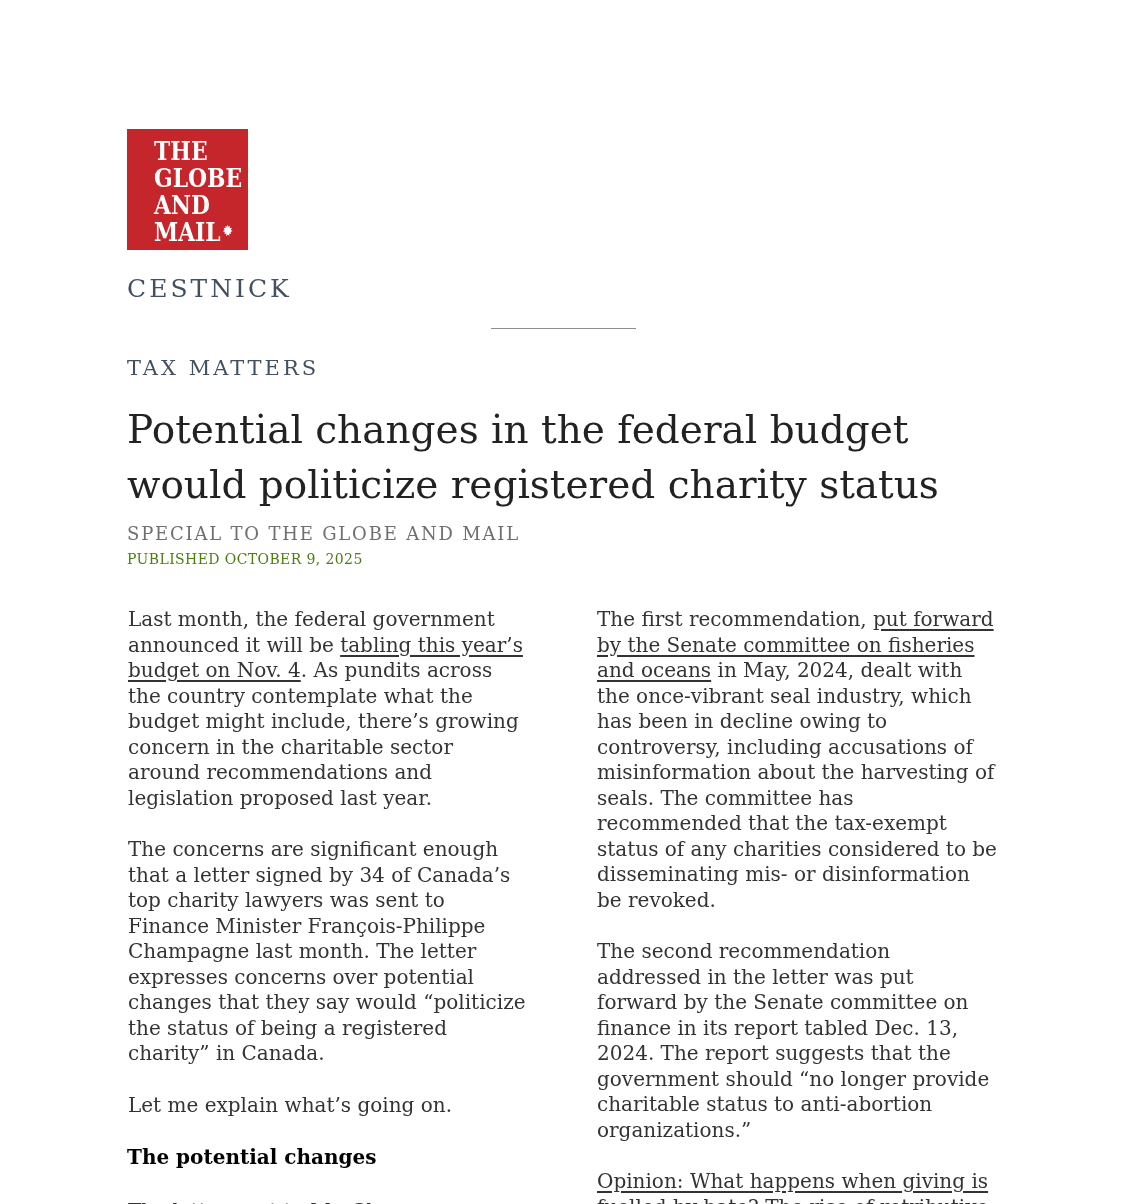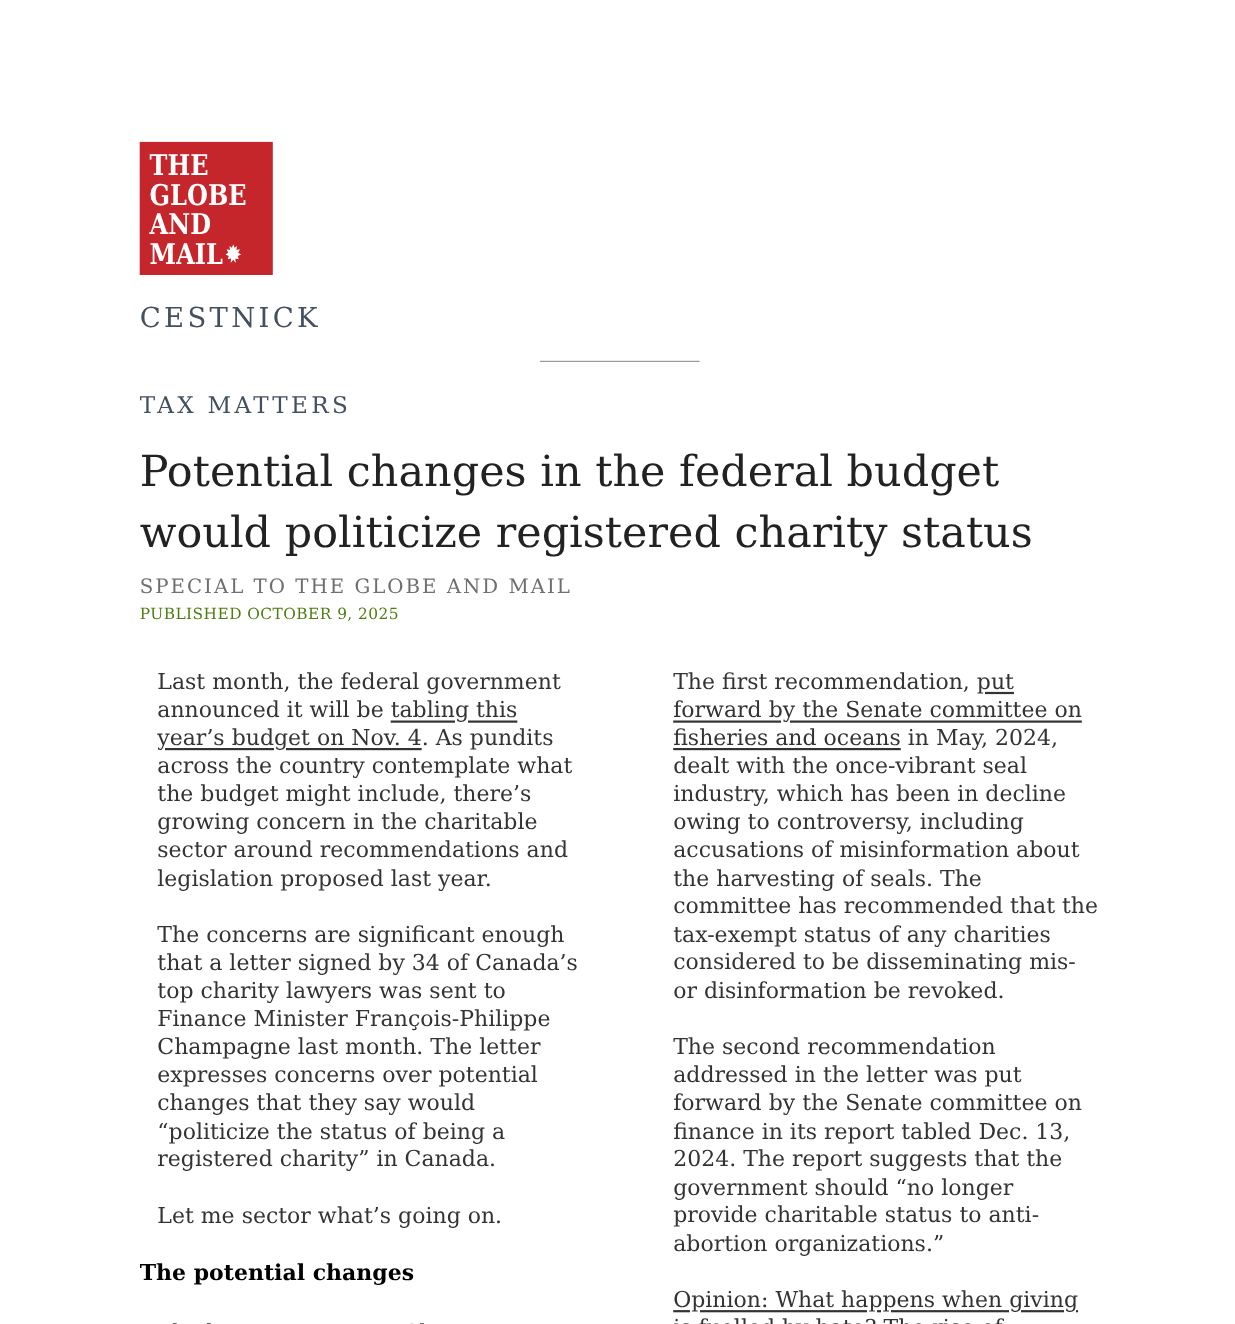--- a/index.html
+++ b/index.html
@@ -19,21 +19,21 @@
     width: 873px;
   }
 
   
   .logo {
     margin-top: 129px;
     width: 121px;
     height: 121px;
     background: #c5262c;
     box-sizing: border-box;
-    padding: 9px 0 0 9px;
+    padding: 9px 0 0 27px;
     overflow: hidden;
   }
   .logo-line {
     color: #ffffff;
     font-weight: 700;
     font-size: 26px;
     line-height: 27px;
     letter-spacing: 0px;
     transform: scaleX(0.84);
     transform-origin: left center;
@@ -86,21 +86,21 @@
   }
 
   
   .columns {
     display: flex;
     gap: 65px;
     margin-top: 40px;
   }
   .col { width: 404px; }
   .col p {
-    margin: 0 0 26px 16px;
+    margin: 0 0 26px 1px;
     font-size: 20px;
     line-height: 25.5px;
     color: #333333;
   }
   .col h2 {
     margin: 4px 0 28px 0;
     font-size: 20px;
     line-height: 27px;
     font-weight: 700;
     color: #000000;
@@ -144,21 +144,21 @@
 
     <h1 class="headline">Potential changes in the federal budget would politicize registered charity status</h1>
 
     <div class="credit">SPECIAL TO THE GLOBE AND MAIL</div>
     <div class="published">PUBLISHED OCTOBER 9, 2025</div>
 
     <div class="columns">
       <div class="col">
           <p><span>Last month, the federal government announced it will be </span><a class="inline-link" href="#">tabling this year’s budget on Nov. 4</a><span>. As pundits across the country contemplate what the budget might include, there’s growing concern in the charitable sector around recommendations and legislation proposed last year.</span></p>
           <p><span>The concerns are significant enough that a letter signed by 34 of Canada’s top charity lawyers was sent to Finance Minister François-Philippe Champagne last month. The letter expresses concerns over potential changes that they say would “politicize the status of being a registered charity” in Canada.</span></p>
-          <p><span>Let me sector what’s going on.</span></p>
+          <p><span>Let me explain what’s going on.</span></p>
           <h2><span>The potential changes</span></h2>
           <p><span>The letter sent to Mr. Champagne addresses two recommendations made to the Department of Finance and one</span></p>
         </div>
       <div class="col">
           <p><span>The first recommendation, </span><a class="inline-link" href="#">put forward by the Senate committee on fisheries and oceans</a><span> in May, 2024, dealt with the once-vibrant seal industry, which has been in decline owing to controversy, including accusations of misinformation about the harvesting of seals. The committee has recommended that the tax-exempt status of any charities considered to be disseminating mis- or disinformation be revoked.</span></p>
           <p><span>The second recommendation addressed in the letter was put forward by the Senate committee on finance in its report tabled Dec. 13, 2024. The report suggests that the government should “no longer provide charitable status to anti-abortion organizations.”</span></p>
           <p><a class="inline-link" href="#">Opinion: What happens when giving is fuelled by hate? The rise of retributive</a></p>
         </div>
     </div>
 

